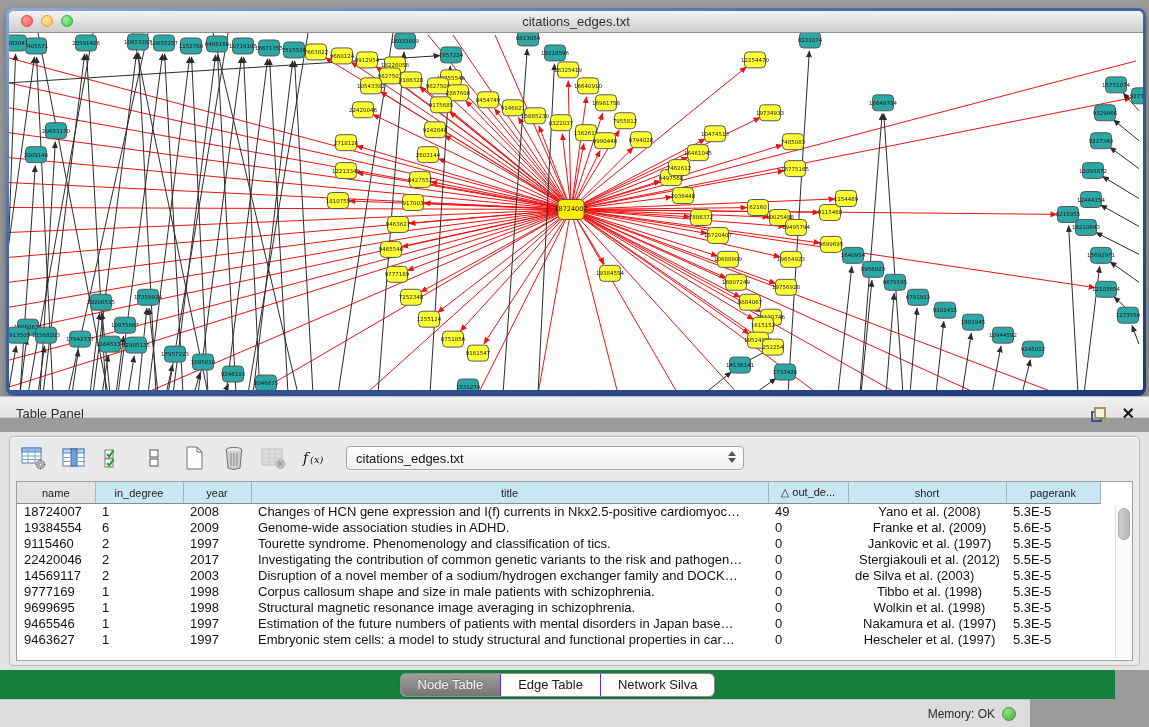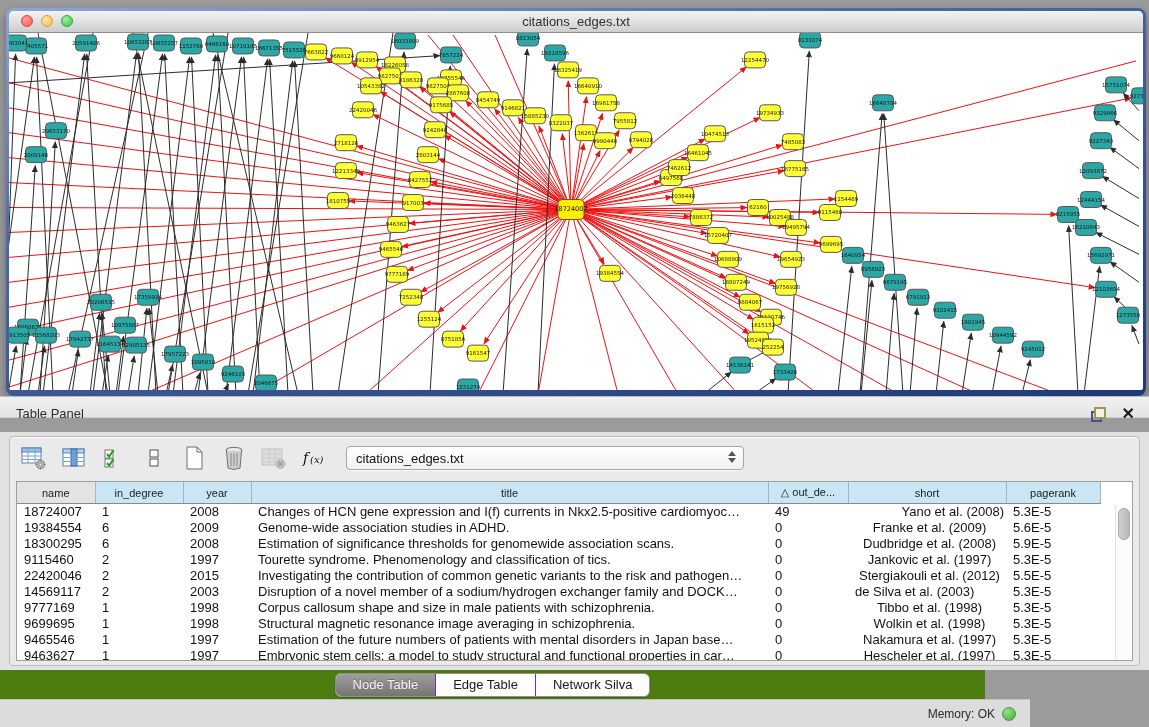--- a/index.html
+++ b/index.html
@@ -83,21 +83,21 @@
   }
   table.grid th.hgray{background:#e3e3e3;border-right-color:#b3b3b3;}
   table.grid td{
     height:16px;line-height:16px;padding:0 2px 0 7px;
     white-space:nowrap;overflow:hidden;font-size:13px;
   }
   .vscroll{position:absolute;top:23px;right:1px;bottom:1px;width:15px;background:#fbfbfb;border-left:1px solid #e2e2e2;}
   .vthumb{position:absolute;top:3px;left:2px;width:10px;height:30px;background:linear-gradient(90deg,#cfcfcf,#b9b9b9);border:1px solid #a9a9a9;border-radius:6px;}
 
   
-  .tabsbar{position:absolute;left:0;top:670px;width:985px;height:29px;background:#4d7c0f;
+  .tabsbar{position:absolute;left:0;top:670px;width:1115px;height:29px;background:#15803d;
     display:flex;justify-content:center;align-items:center;}
   .segmented{display:inline-flex;height:22px;border:1px solid #8f8f8f;border-radius:6px;
     overflow:hidden;background:#fdfdfd;box-shadow:0 1px 2px rgba(0,0,0,.18);}
   .seg{padding:0 17px;line-height:22px;font-size:13px;color:#1a1a1a;border-left:1px solid #6d28d9;}
   .seg:first-child{border-left:none;}
   .seg.sel{background:linear-gradient(#9e9e9e,#757575);color:#f5f5f5;text-shadow:0 -1px 0 rgba(0,0,0,.25);}
 
   
   .statusbar{position:absolute;left:0;top:699px;width:1030px;height:28px;background:#dcdcdc;
     border-top:1px solid #c3c3c3;box-sizing:border-box;}
@@ -882,54 +882,45 @@
               <th>pagerank</th>
             </tr>
           </thead>
         <tbody id="table-body">
             <tr>
               <td>18724007</td>
               <td>1</td>
               <td>2008</td>
               <td>Changes of HCN gene expression and I(f) currents in Nkx2.5-positive cardiomyoc…</td>
               <td>49</td>
-              <td style="text-align: right;">Yano et al. (2008)</td>
+              <td style="text-align: center;">Yano et al. (2008)</td>
               <td>5.3E-5</td>
             </tr>
             <tr>
               <td>19384554</td>
               <td>6</td>
               <td>2009</td>
               <td>Genome-wide association studies in ADHD.</td>
               <td>0</td>
               <td style="text-align: center;">Franke et al. (2009)</td>
               <td>5.6E-5</td>
-            </tr>
-            <tr>
-              <td>18300295</td>
-              <td>6</td>
-              <td>2008</td>
-              <td>Estimation of significance thresholds for genomewide association scans.</td>
-              <td>0</td>
-              <td style="text-align: center;">Dudbridge et al. (2008)</td>
-              <td>5.9E-5</td>
             </tr>
             <tr>
               <td>9115460</td>
               <td>2</td>
               <td>1997</td>
               <td>Tourette syndrome. Phenomenology and classification of tics.</td>
               <td>0</td>
               <td style="text-align: center;">Jankovic et al. (1997)</td>
               <td>5.3E-5</td>
             </tr>
             <tr>
               <td>22420046</td>
               <td>2</td>
-              <td>2015</td>
+              <td>2017</td>
               <td>Investigating the contribution of common genetic variants to the risk and pathogen…</td>
               <td>0</td>
               <td style="text-align: center;">Stergiakouli et al. (2012)</td>
               <td>5.5E-5</td>
             </tr>
             <tr>
               <td>14569117</td>
               <td>2</td>
               <td>2003</td>
               <td>Disruption of a novel member of a sodium/hydrogen exchanger family and DOCK…</td>

